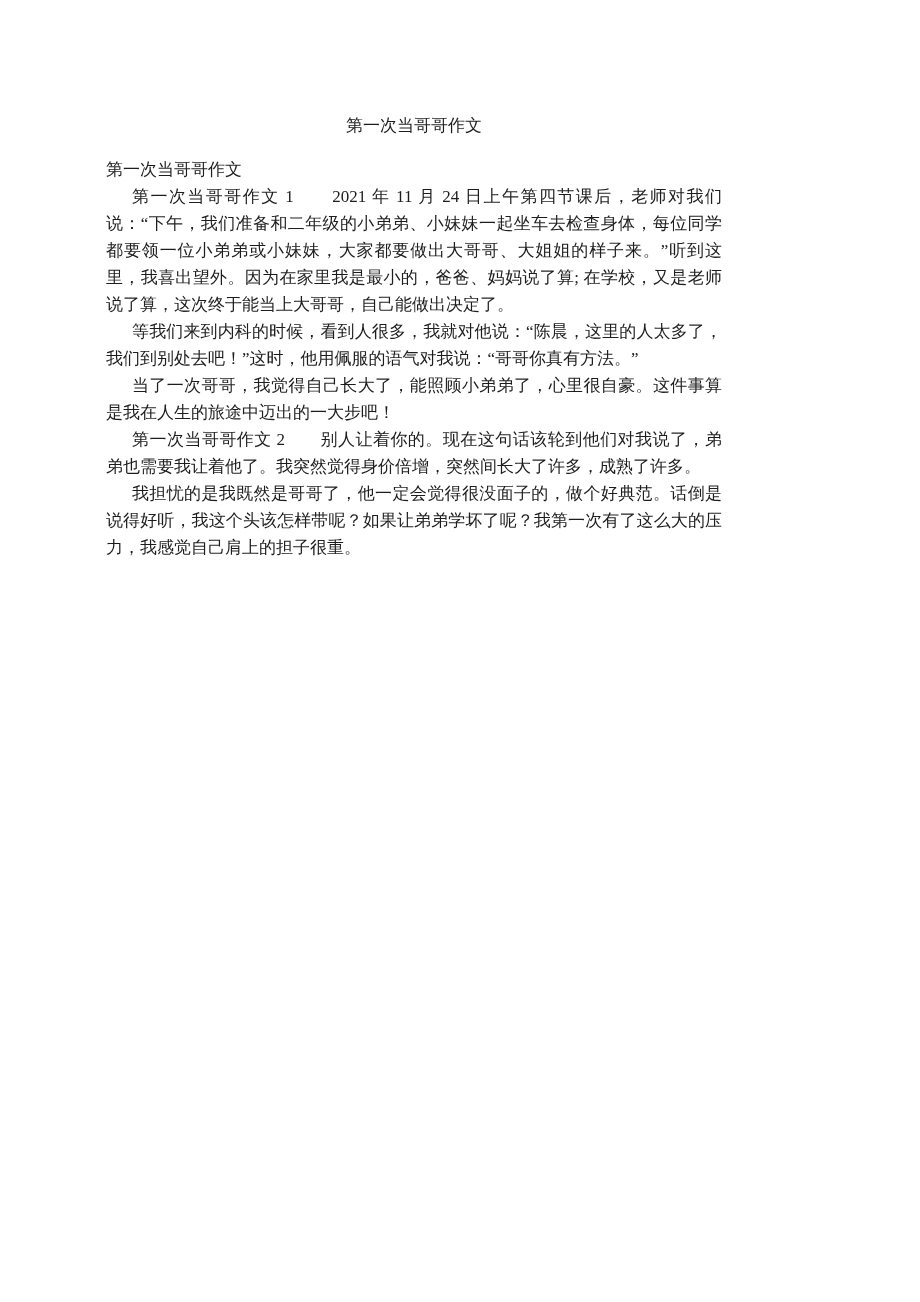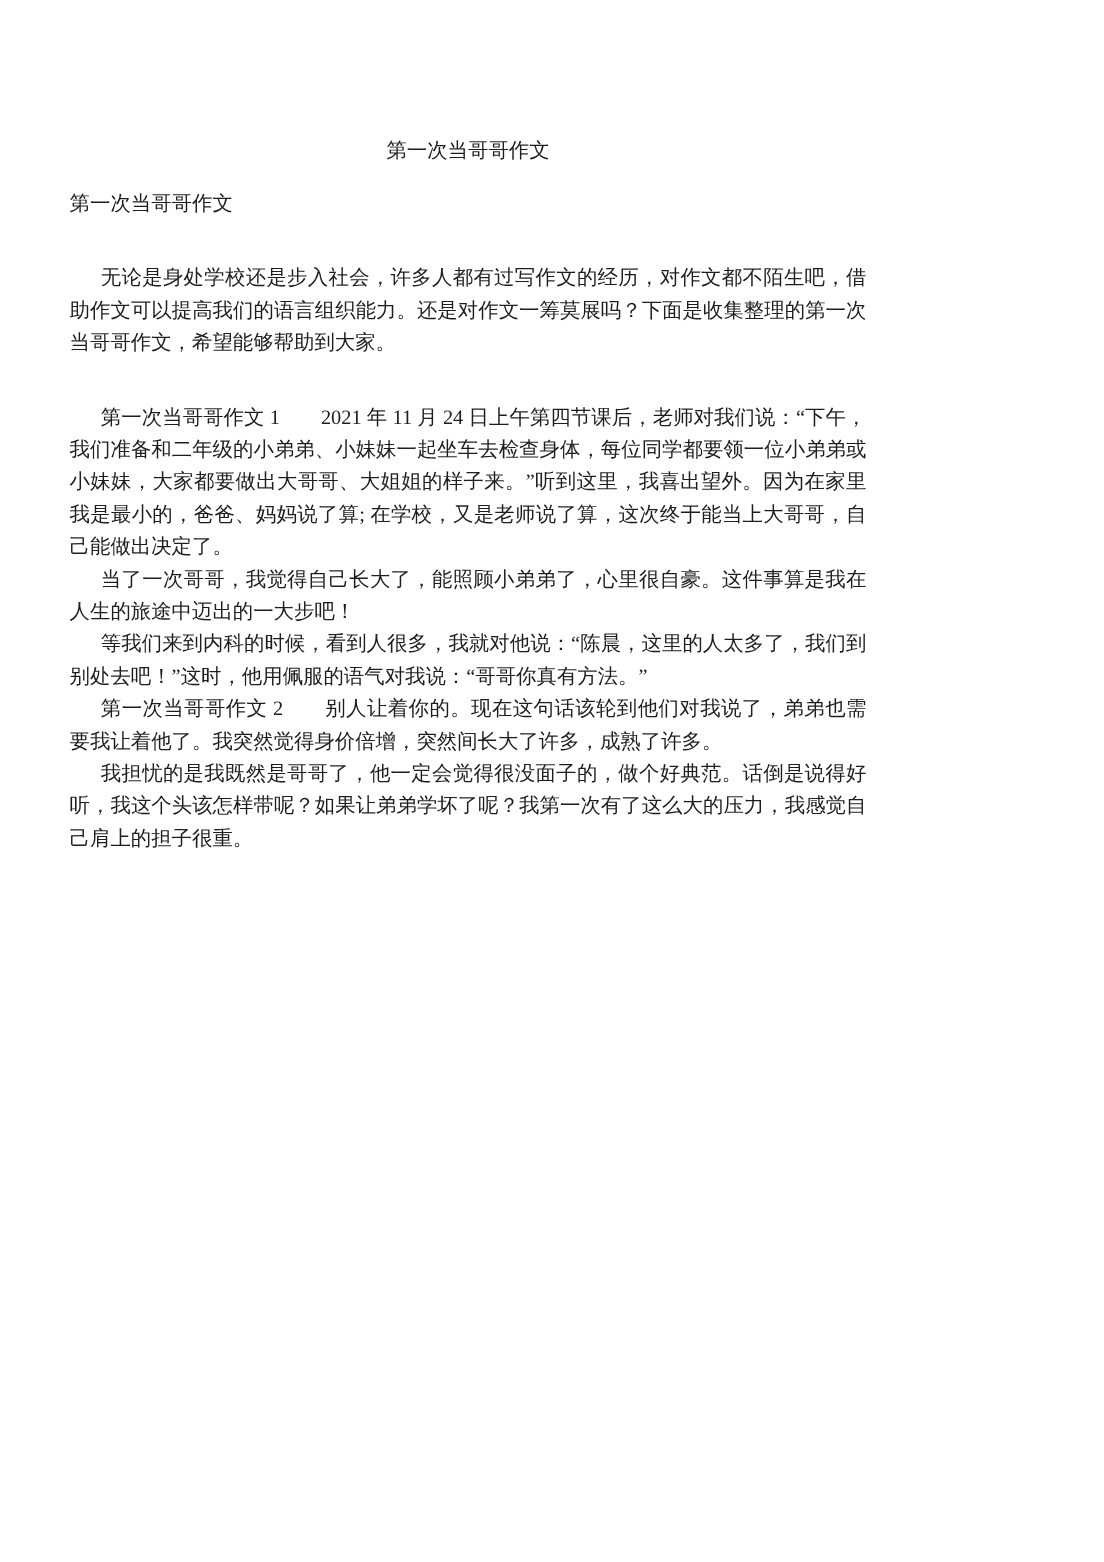--- a/index.html
+++ b/index.html
@@ -9,21 +9,21 @@
     height: 1302px;
     background: #ffffff;
     overflow: hidden;
   }
   .page {
     position: relative;
     width: 852px;
     height: 1302px;
     background: #ffffff;
     box-sizing: border-box;
-    padding: 112px 130px 0 58px;
+    padding: 112px 130px 0 106px;
     font-family: "Liberation Serif", "DejaVu Serif", serif;
     color: #1d1d1d;
   }
   .doc-title {
     font-size: 17px;
     font-weight: normal;
     line-height: 27px;
     text-align: center;
     margin: 0;
   }
@@ -46,20 +46,19 @@
   }
 </style>
 </head>
 <body>
 
 <div class="page">
   <h1 class="doc-title">第一次当哥哥作文</h1>
 
   <p class="doc-heading">第一次当哥哥作文</p>
 
-  <p class="para intro">无论是身处学校还是步入社会，许多人都有过写作文的经历，对作文都不陌生吧，借助作文可以提高我们的语言组织能力。还是对作文一筹莫展吗？下面是收集整理的第一次当哥哥作文，希望能够帮助到大家。</p>
 
   <p class="para">第一次当哥哥作文 1　　2021 年 11 月 24 日上午第四节课后，老师对我们说：“下午，我们准备和二年级的小弟弟、小妹妹一起坐车去检查身体，每位同学都要领一位小弟弟或小妹妹，大家都要做出大哥哥、大姐姐的样子来。”听到这里，我喜出望外。因为在家里我是最小的，爸爸、妈妈说了算; 在学校，又是老师说了算，这次终于能当上大哥哥，自己能做出决定了。</p>
+  <p class="para">等我们来到内科的时候，看到人很多，我就对他说：“陈晨，这里的人太多了，我们到别处去吧！”这时，他用佩服的语气对我说：“哥哥你真有方法。”</p>
   <p class="para">当了一次哥哥，我觉得自己长大了，能照顾小弟弟了，心里很自豪。这件事算是我在人生的旅途中迈出的一大步吧！</p>
-  <p class="para">等我们来到内科的时候，看到人很多，我就对他说：“陈晨，这里的人太多了，我们到别处去吧！”这时，他用佩服的语气对我说：“哥哥你真有方法。”</p>
   <p class="para">第一次当哥哥作文 2　　别人让着你的。现在这句话该轮到他们对我说了，弟弟也需要我让着他了。我突然觉得身价倍增，突然间长大了许多，成熟了许多。</p>
   <p class="para">我担忧的是我既然是哥哥了，他一定会觉得很没面子的，做个好典范。话倒是说得好听，我这个头该怎样带呢？如果让弟弟学坏了呢？我第一次有了这么大的压力，我感觉自己肩上的担子很重。</p>
 </div>
 
 </body></html>

